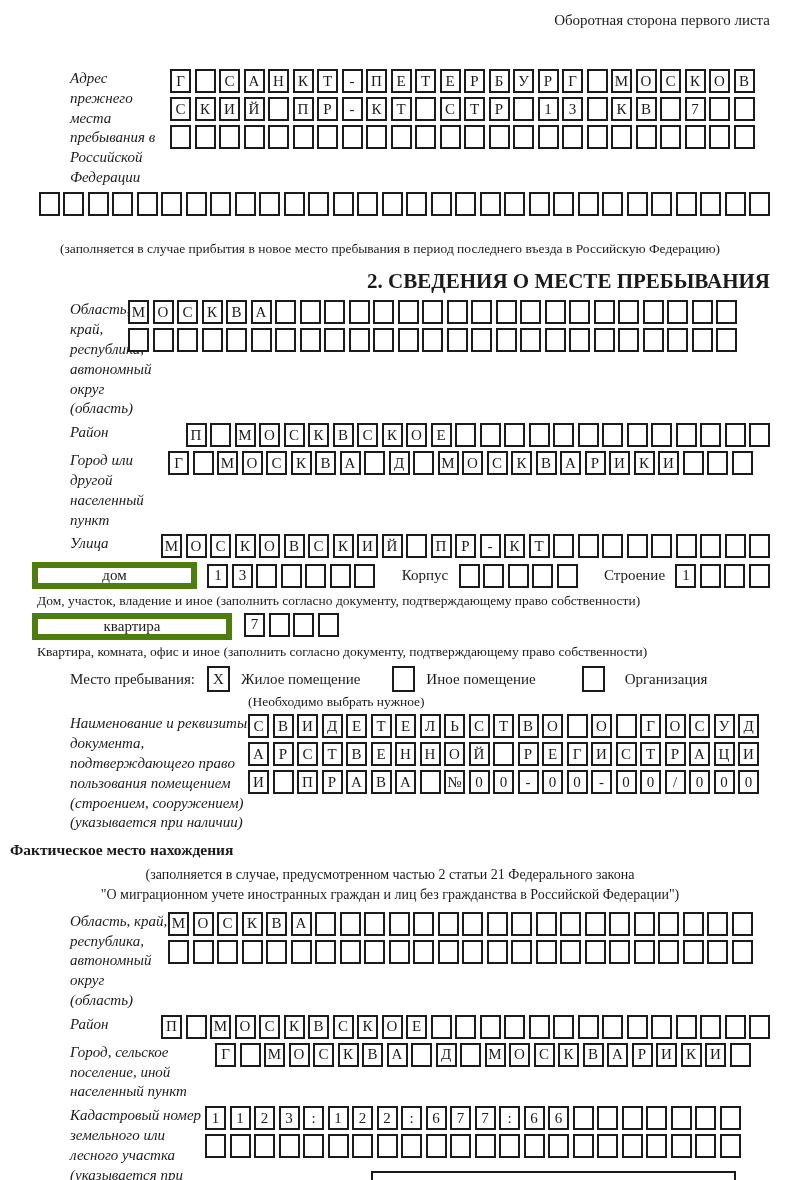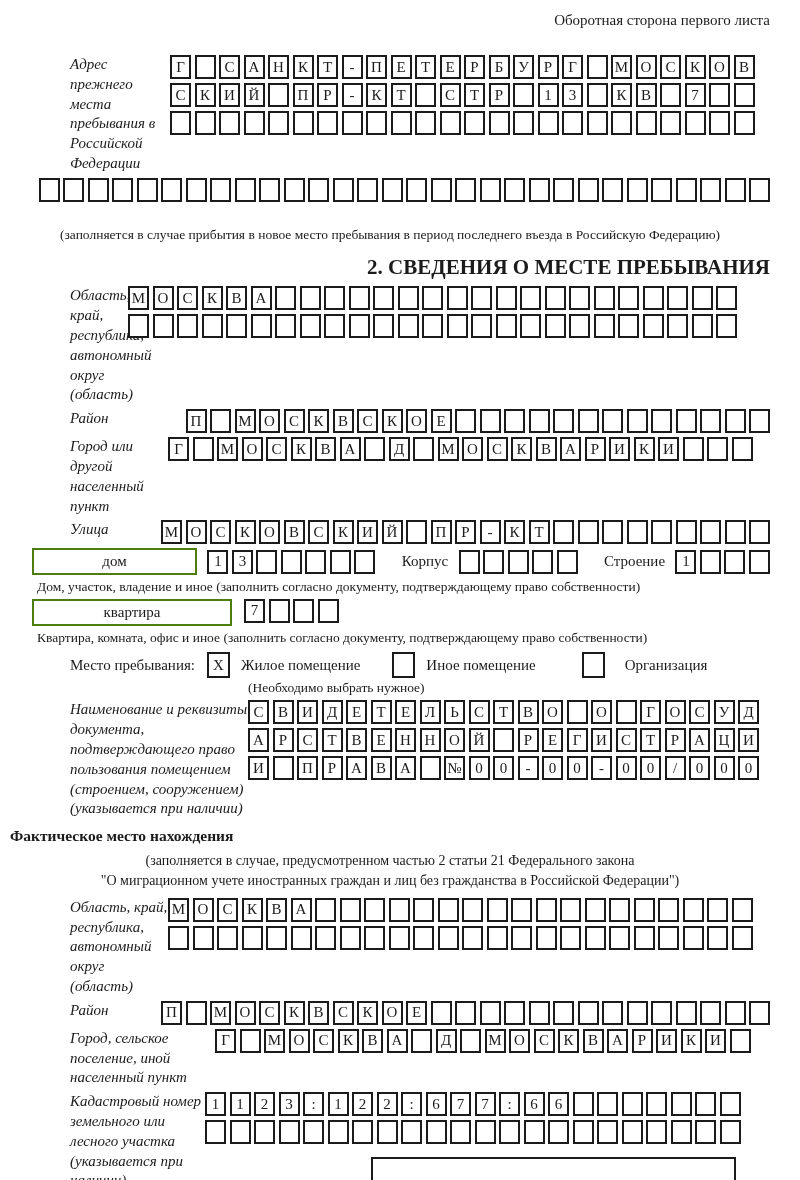--- a/index.html
+++ b/index.html
@@ -7,21 +7,21 @@
     width:800px; height:1180px; overflow:hidden;
     font-family:"Liberation Serif", serif;
     color:#1b1b1b;
     -webkit-font-smoothing:antialiased;
   }
   .sheet {
     position:relative; box-sizing:border-box;
     width:800px; height:1180px;
     padding:12px 30px 0 10px;
   }
-  .corner { text-align:right; font-size:15px; margin-bottom:26px; }
+  .corner { text-align:right; font-size:15px; margin-bottom:40px; }
 
   
   .field { display:flex; align-items:flex-start; margin-bottom:4px; }
   .field .label {
     flex:1 1 auto; font-size:15px; line-height:1.32; padding-left:60px;
     box-sizing:border-box;
     font-style:italic;
   }
   .rows { flex:0 0 auto; display:flex; flex-direction:column; align-items:flex-end; gap:4px; }
 
@@ -40,21 +40,21 @@
   .note.indent { margin:2px 0 3px 27px; }
 
   .sec-title { text-align:right; font-weight:bold; font-size:21px; margin:12px 0 6px 0; }
 
   
   .house-row {
     display:flex; align-items:center; justify-content:space-between;
     margin:2px 0 3px 22px;
   }
   .named-box {
-    box-sizing:border-box; height:27px; border:2px solid #4d7c0f;
+    box-sizing:border-box; height:27px; border:6px solid #4d7c0f;
     display:flex; align-items:center; justify-content:center;
     font-size:15px;
   }
   .named-box.house { width:165px; }
   .named-box.apt   { width:200px; }
   .inline-label { font-size:15px;margin-left:16px; }
   .apt-row { display:flex; gap:12px; margin:2px 0 3px 22px; }
 
   
   .stay-row { display:flex; align-items:center; margin:6px 0 2px 60px; font-size:15px; }

